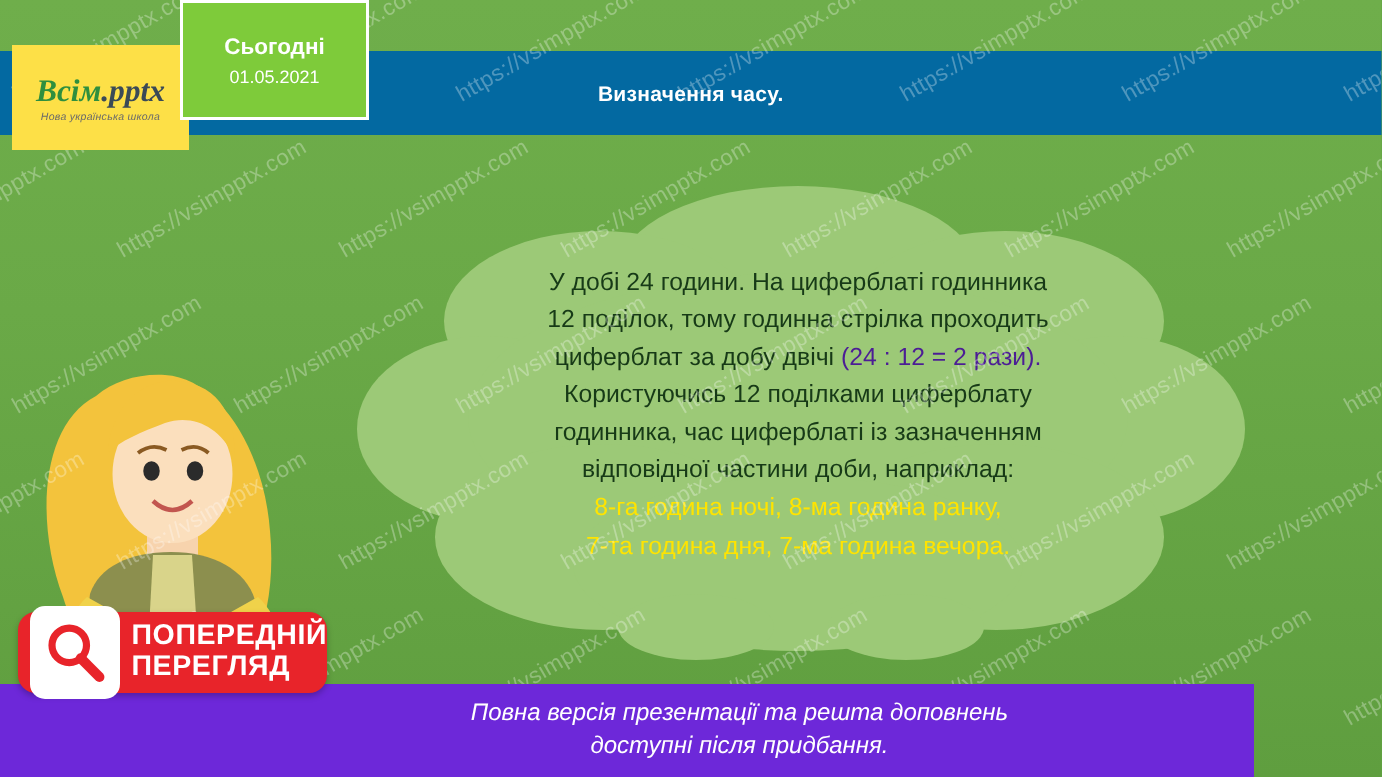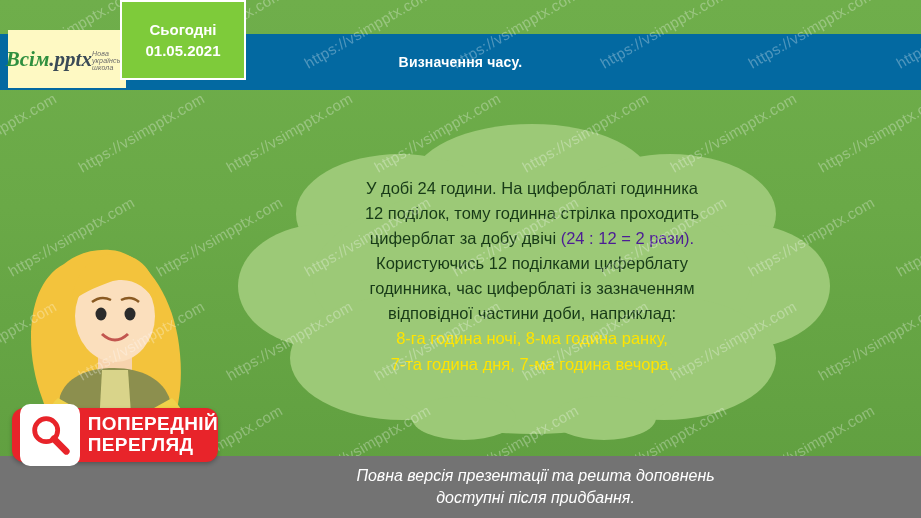--- a/index.html
+++ b/index.html
@@ -29,23 +29,23 @@
     background: #0369a1;
     display: flex; align-items: center; justify-content: center;
   }
   #header-title {
     color: #ffffff; font-size: 14px; font-weight: bold;
     letter-spacing: .2px;
   }
 
   
   #logo-box {
-    position: absolute; left: 8px; top: 30px; width: 118px; height: 58px;
-    background: #fef9c3;
-    display: flex; flex-direction: row; align-items: center; justify-content: center;
+    position: absolute; left: 8px; top: 30px; width: 118px; height: 70px;
+    background: #fde047;
+    display: flex; flex-direction: column; align-items: center; justify-content: center;
     z-index: 6;
   }
   #logo-main {
     font-family: "Liberation Serif", serif;
     font-style: italic; font-weight: bold; font-size: 21px;
     color: #2f8f3e;
   }
   #logo-main .pptx { color: #3a4a57; }
   #logo-sub {
     font-size: 7px; color: #6a6a6a; font-style: italic; margin-top: 2px;
@@ -54,21 +54,21 @@
 
   
   #date-badge {
     position: absolute; left: 120px; top: 0; width: 126px; height: 80px;
     background: #7ecb3a;
     border: 2px solid #ffffff;
     display: flex; flex-direction: column; align-items: center; justify-content: center;
     z-index: 7;
   }
   #date-label { color: #ffffff; font-size: 15px; font-weight: bold; }
-  #date-value { color: #ffffff; font-size: 15px; font-weight: bold; margin-top: 4px; }
+  #date-value { color: #ffffff; font-size: 12px; font-weight: normal; margin-top: 4px; }
 
   
   #cloud-wrap {
     position: absolute; left: 232px; top: 118px; width: 600px; height: 322px;
     z-index: 3;
   }
   #cloud-svg { position: absolute; inset: 0; }
   #cloud-text {
     position: absolute; left: 44px; top: 58px; width: 512px;
     text-align: center;
@@ -98,22 +98,22 @@
     background: #ffffff; border-radius: 10px;
     display: flex; align-items: center; justify-content: center;
   }
   #preview-label {
     color: #ffffff; font-size: 19px; font-weight: bold; line-height: 1.08;
     margin-left: 8px; letter-spacing: .4px;
   }
 
   
   #footer-bar {
-    position: absolute; left: 0; bottom: 0; width: 921px; height: 62px;
-    background: #737373;
+    position: absolute; left: 0; bottom: 0; width: 836px; height: 62px;
+    background: #6d28d9;
     display: flex; align-items: center; justify-content: center;
     z-index: 8;
   }
   #footer-text {
     color: #ffffff; font-size: 16px; font-style: italic; text-align: center;
     line-height: 1.35; padding-left: 150px;
   }
 
   
   #watermarks {

